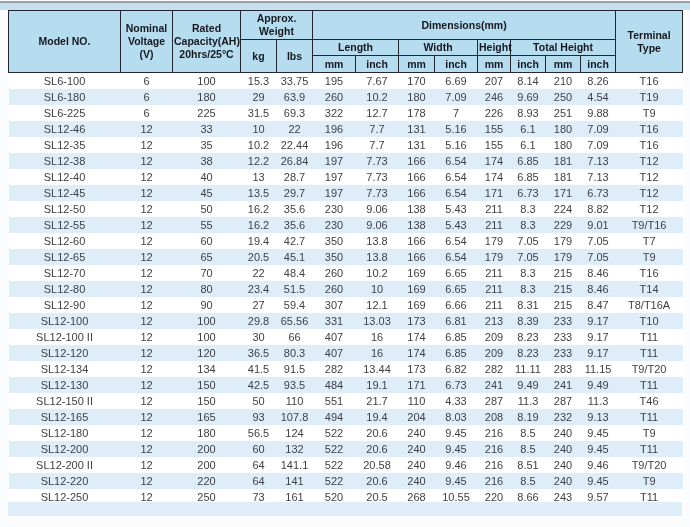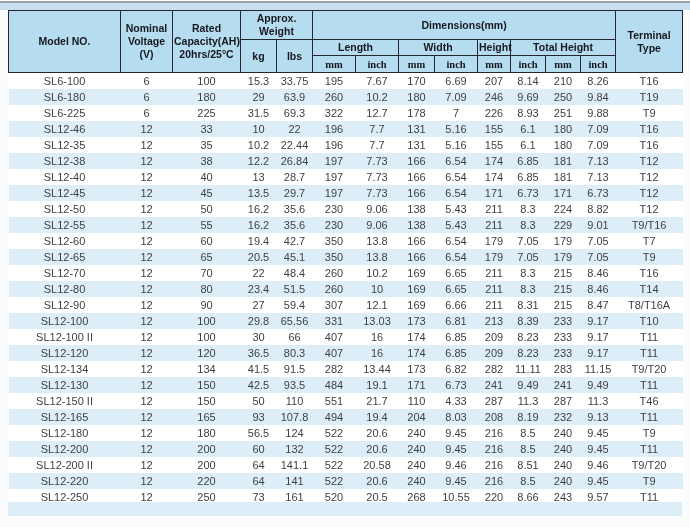--- a/index.html
+++ b/index.html
@@ -15,21 +15,21 @@
   .table-wrap{position:absolute;top:10px;left:8px;width:674px;}
   table{border-collapse:collapse;width:674px;table-layout:fixed;}
   thead th{
     background:#b5dcef;border:1px solid #262631;
     font-size:10.5px;font-weight:bold;color:#17171f;
     padding:1px 1px;line-height:1.25;text-align:center;
     overflow:visible;white-space:normal;
   }
   thead tr.h1 th{height:24px;}
   thead tr.h2 th{height:13px;}
-  thead tr.h3 th{height:14px;font-family:Liberation Serif, serif;}
+  thead tr.h3 th{height:14px;}
   thead th.nowrap{white-space:nowrap;margin-left:16px;}
   tbody td{
     font-size:11px;color:#3f3f44;text-align:center;
     height:16px;padding:0 2px;white-space:nowrap;overflow:visible;
   }
   tbody tr:nth-child(odd){background:#ffffff;}
   tbody tr:nth-child(even){background:#ddeef8;}
   .bottom-band{
     position:absolute;left:8px;top:502px;width:674px;height:14px;
     background:#ddeef8;
@@ -109,21 +109,21 @@
           <td>180</td>
           <td>29</td>
           <td>63.9</td>
           <td>260</td>
           <td>10.2</td>
           <td>180</td>
           <td>7.09</td>
           <td>246</td>
           <td>9.69</td>
           <td>250</td>
-          <td>9.84</td>
+          <td>4.54</td>
           <td>T19</td>
         </tr>
         <tr>
           <td>SL6-225</td>
           <td>6</td>
           <td>225</td>
           <td>31.5</td>
           <td>69.3</td>
           <td>322</td>
           <td>12.7</td>

